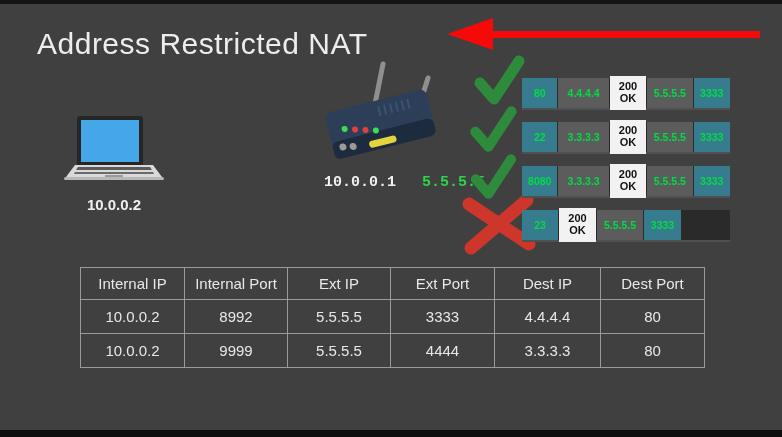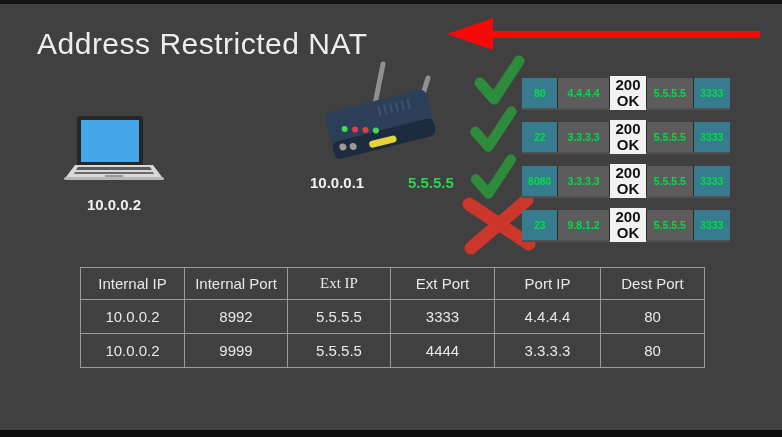--- a/index.html
+++ b/index.html
@@ -23,56 +23,56 @@
 
   
   .laptop{position:absolute;left:64px;top:116px;width:100px;height:68px;}
   .laptop-label{
     position:absolute;left:64px;top:196px;width:100px;text-align:center;
     font-size:15px;font-weight:bold;color:#f0f0f0;
   }
 
   
   .router{position:absolute;left:322px;top:58px;width:122px;height:110px;}
-  .router-labels{position:absolute;left:310px;top:174px;width:160px;height:20px;}
+  .router-labels{position:absolute;left:324px;top:174px;width:160px;height:20px;font-family:Liberation Mono, monospace;}
   .router-ip-internal{position:absolute;left:0;top:0;font-size:15px;font-weight:bold;color:#f0f0f0;}
   .router-ip-external{position:absolute;left:98px;top:0;font-size:15px;font-weight:bold;color:#2ed349;}
 
   
   .mark{position:absolute;}
 
   
   .packets{position:absolute;left:522px;top:78px;width:208px;}
   .packet-row{
     display:flex;column-gap:1px;align-items:center;height:30px;margin-bottom:12px;
     background:#2a2a2a;border-bottom:2px solid rgba(170,170,170,.30);
   }
   .pcell{
     height:30px;display:flex;align-items:center;justify-content:center;
     font-size:10.5px;font-weight:bold;color:#00dc46;
   }
   .pcell.teal{background:#377b8e;}
   .pcell.gray{background:#5c5c5c;}
   .pcell.white{
     background:#f2f2f2;color:#111;height:34px;margin-top:-2px;margin-bottom:-2px;
-    flex-direction:column;line-height:1.05;font-size:15px;z-index:2;
+    flex-direction:column;line-height:1.05;font-size:11px;z-index:2;
   }
   .w1{width:36px;}.w2{width:51px;}.w3{width:37px;}.w4{width:46px;}.w5{width:37px;}
 
   
   .nat-table{
     position:absolute;left:80px;top:267px;border-collapse:collapse;
     color:#e8e8e8;font-size:15px;text-align:center;
   }
   .nat-table th,.nat-table td{
     border:1px solid #9a9a9a;font-weight:normal;padding:0;
   }
   .nat-table th{height:31px;}
   .nat-table td{height:33px;}
-  .c1{width:103px;margin-top:48px;}.c2{width:102px;text-align:center;}.c3{width:102px;font-family:Liberation Serif, serif;}
+  .c1{width:103px;margin-top:48px;}.c2{width:102px;text-align:center;}.c3{width:102px;}
   .c4{width:103px;text-align:center;}.c5{width:105px;}.c6{width:103px;margin-top:35px;}
 </style>
 </head>
 <body>
 
 <div class="stage">
   <div class="bar-top"></div>
   <div class="bar-bottom"></div>
 
   <div class="slide-title">Address Restricted NAT</div>
@@ -161,38 +161,37 @@
       <div class="pcell gray w2">3.3.3.3</div>
       <div class="pcell white w3">
         <span>200</span>
         <span>OK</span>
       </div>
       <div class="pcell gray w4">5.5.5.5</div>
       <div class="pcell teal w5">3333</div>
     </div>
     <div class="packet-row">
       <div class="pcell teal w1">23</div>
-      <div class="pcell gray w2">9.8.1.2</div>
       <div class="pcell white w3">
         <span>200</span>
         <span>OK</span>
       </div>
       <div class="pcell gray w4">5.5.5.5</div>
       <div class="pcell teal w5">3333</div>
     </div>
   </div>
 
   <table class="nat-table">
     <thead>
       <tr>
         <th class="c1">Internal IP</th>
         <th class="c2">Internal Port</th>
         <th class="c3">Ext IP</th>
         <th class="c4">Ext Port</th>
-        <th class="c5">Port IP</th>
+        <th class="c5">Dest IP</th>
         <th class="c6">Dest Port</th>
       </tr>
     </thead>
     <tbody>
       <tr>
         <td>10.0.0.2</td>
         <td>8992</td>
         <td>5.5.5.5</td>
         <td>3333</td>
         <td>4.4.4.4</td>

